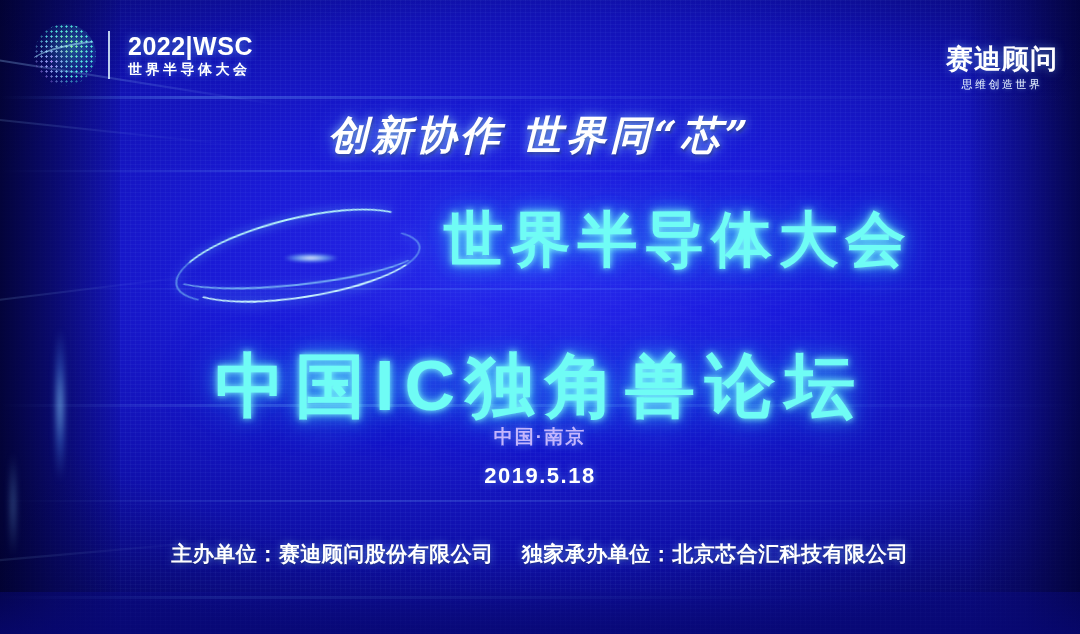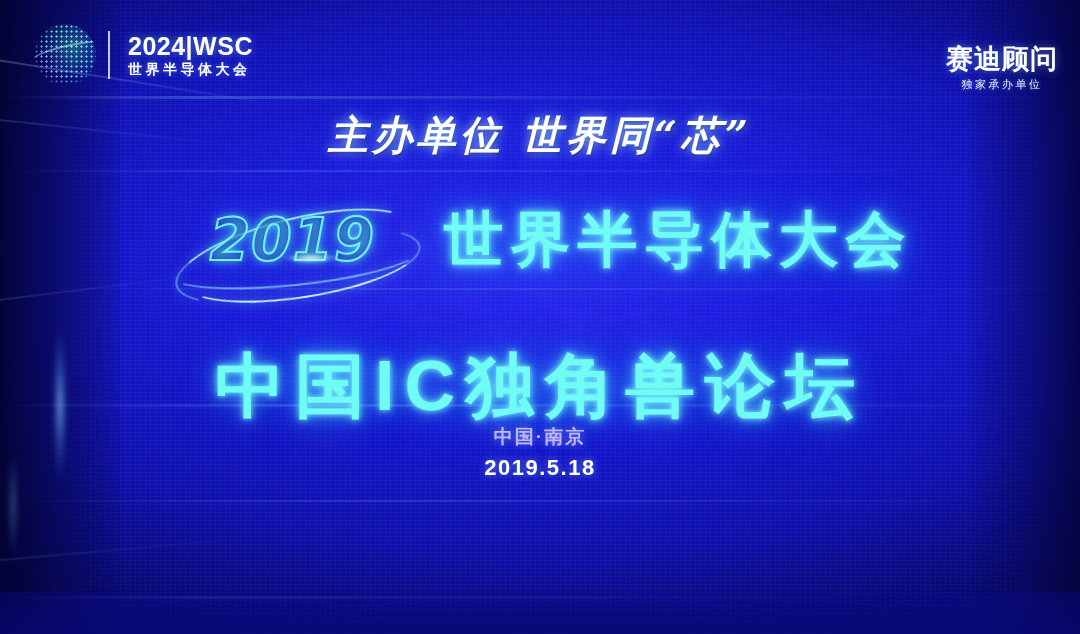--- a/index.html
+++ b/index.html
@@ -313,21 +313,21 @@
     font-size: 19px;
     font-weight: bold;
     letter-spacing: 2px;
     text-shadow: 0 0 8px rgba(130,200,255,0.6);
   }
   .meta-date {
     color: #ffffff;
     font-size: 22px;
     font-weight: bold;
     letter-spacing: 1.5px;
-    margin-top: 5px;
+    margin-top: 13px;
     text-shadow: 0 0 8px rgba(130,200,255,0.6);
   }
 
   
   .footer {
     position: absolute;
     left: 0; top: 540px;
     width: 100%;
     display: flex;
     align-items: center;
@@ -372,47 +372,50 @@
 
   <div class="logo-left">
     <div class="globe">
       <div class="dots"></div>
       <div class="dots green"></div>
       <div class="dots magenta"></div>
       <div class="swoop"></div>
     </div>
     <div class="logo-divider"></div>
     <div class="logo-text">
-      <div class="logo-en">2024|WSC</div>
+      <div class="logo-en">2022|WSC</div>
       <div class="logo-cn">世界半导体大会</div>
     </div>
   </div>
 
   <div class="logo-right">
     <div class="sponsor-name">赛迪顾问</div>
-    <div class="sponsor-slogan">独家承办单位</div>
-  </div>
-
-  <div class="slogan">主办单位  世界同“芯”</div>
+    <div class="sponsor-slogan">思维创造世界</div>
+  </div>
+
+  <div class="slogan">创新协作  世界同“芯”</div>
 
   <div class="title-row1">
     <div class="year-wrap">
       <div class="orbit o1"></div>
       <div class="orbit o2"></div>
       <div class="orbit o3"></div>
       <div class="orbit-flare"></div>
-      <div class="year">2019</div>
     </div>
     <div class="neon-cn title-main">世界半导体大会</div>
   </div>
 
   <div class="title-row2">
     <div class="neon-cn title-sub">中国IC独角兽论坛</div>
   </div>
 
   <div class="meta">
     <div class="meta-place">中国·南京</div>
     <div class="meta-date">2019.5.18</div>
   </div>
 
+  <div class="footer">
+    <div>主办单位：赛迪顾问股份有限公司</div>
+    <div>独家承办单位：北京芯合汇科技有限公司</div>
+  </div>
 
   <div class="bottom-strip"></div>
 </div>
 
 </body></html>

